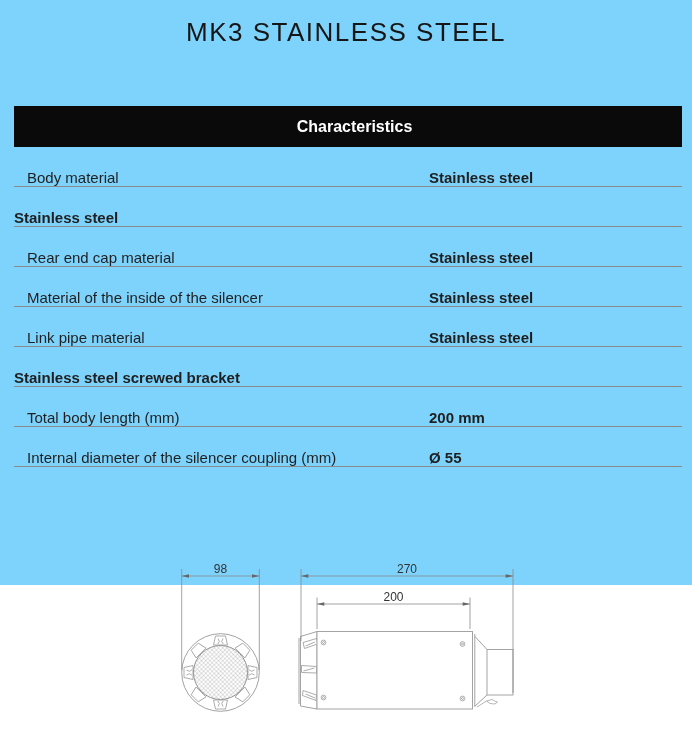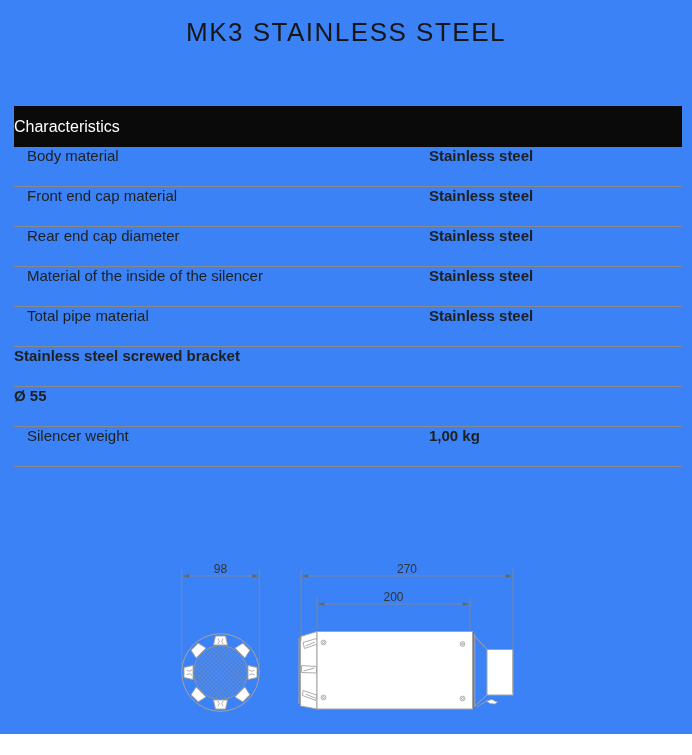--- a/index.html
+++ b/index.html
@@ -1,25 +1,25 @@
 <!DOCTYPE html>
 <html><head>
 <meta charset="utf-8">
 <style>
   html,body{margin:0;padding:0;background:#ffffff;}
   body{width:692px;height:755px;font-family:"Liberation Sans", sans-serif;position:relative;overflow:hidden;}
-  .page{position:absolute;left:0;top:0;width:692px;height:734px;background:#3b82f6;}
+  .page{position:absolute;left:0;top:0;width:692px;height:585px;background:#7dd3fc;}
 
   .title{position:absolute;top:19px;left:0;width:692px;text-align:center;
          font-size:26px;font-weight:400;letter-spacing:1.5px;color:#161616;margin:0;line-height:26px;}
 
   .spec-table{position:absolute;left:14px;top:106px;width:668px;}
   .table-header{background:#0a0a0a;color:#ffffff;height:41px;display:flex;align-items:center;
-                box-sizing:border-box;font-size:16px;font-weight:normal;}
-  .row{display:flex;align-items:flex-start;height:39px;border-bottom:1px solid #8a8a8a;
+                padding-left:13px;box-sizing:border-box;font-size:16px;font-weight:bold;justify-content:center;}
+  .row{display:flex;align-items:flex-end;height:39px;border-bottom:1px solid #8a8a8a;
        font-size:15px;color:#1f1f1f;}
   .row .label{flex:0 0 415px;box-sizing:border-box;padding-left:13px;}
   .row .value{flex:1;font-weight:bold;}
 
   .diagram{position:absolute;left:0;top:548px;width:692px;height:203px;}
   .diagram svg{display:block;}
   .dim-text{font-family:"Liberation Sans", sans-serif;font-size:12px;fill:#333333;}
 </style>
 </head>
 <body>
@@ -31,44 +31,44 @@
   <div class="spec-table">
     <div class="table-header">
       <span>Characteristics</span>
     </div>
 
     <div class="row">
       <span class="label">Body material</span>
       <span class="value">Stainless steel</span>
     </div>
     <div class="row">
-      <span class="label">Front end cap material</span>
       <span class="value">Stainless steel</span>
     </div>
     <div class="row">
-      <span class="label">Rear end cap diameter</span>
+      <span class="label">Rear end cap material</span>
       <span class="value">Stainless steel</span>
     </div>
     <div class="row">
       <span class="label">Material of the inside of the silencer</span>
       <span class="value">Stainless steel</span>
     </div>
     <div class="row">
-      <span class="label">Total pipe material</span>
+      <span class="label">Link pipe material</span>
       <span class="value">Stainless steel</span>
     </div>
     <div class="row">
       <span class="value">Stainless steel screwed bracket</span>
     </div>
     <div class="row">
-      <span class="value">Ø 55</span>
+      <span class="label">Total body length (mm)</span>
+      <span class="value">200 mm</span>
     </div>
     <div class="row">
-      <span class="label">Silencer weight</span>
-      <span class="value">1,00 kg</span>
+      <span class="label">Internal diameter of the silencer coupling (mm)</span>
+      <span class="value">Ø 55</span>
     </div>
   </div>
 
   <div class="diagram">
     <svg width="692" height="203" viewBox="0 552 692 203" xmlns="http://www.w3.org/2000/svg">
       <defs>
         <pattern id="mesh" patternUnits="userSpaceOnUse" width="3" height="3" patternTransform="rotate(45 0 0)">
           <path d="M0 0H3M0 0V3" stroke="#9b9b9b" stroke-width="0.55" fill="none"></path>
         </pattern>
       </defs>

